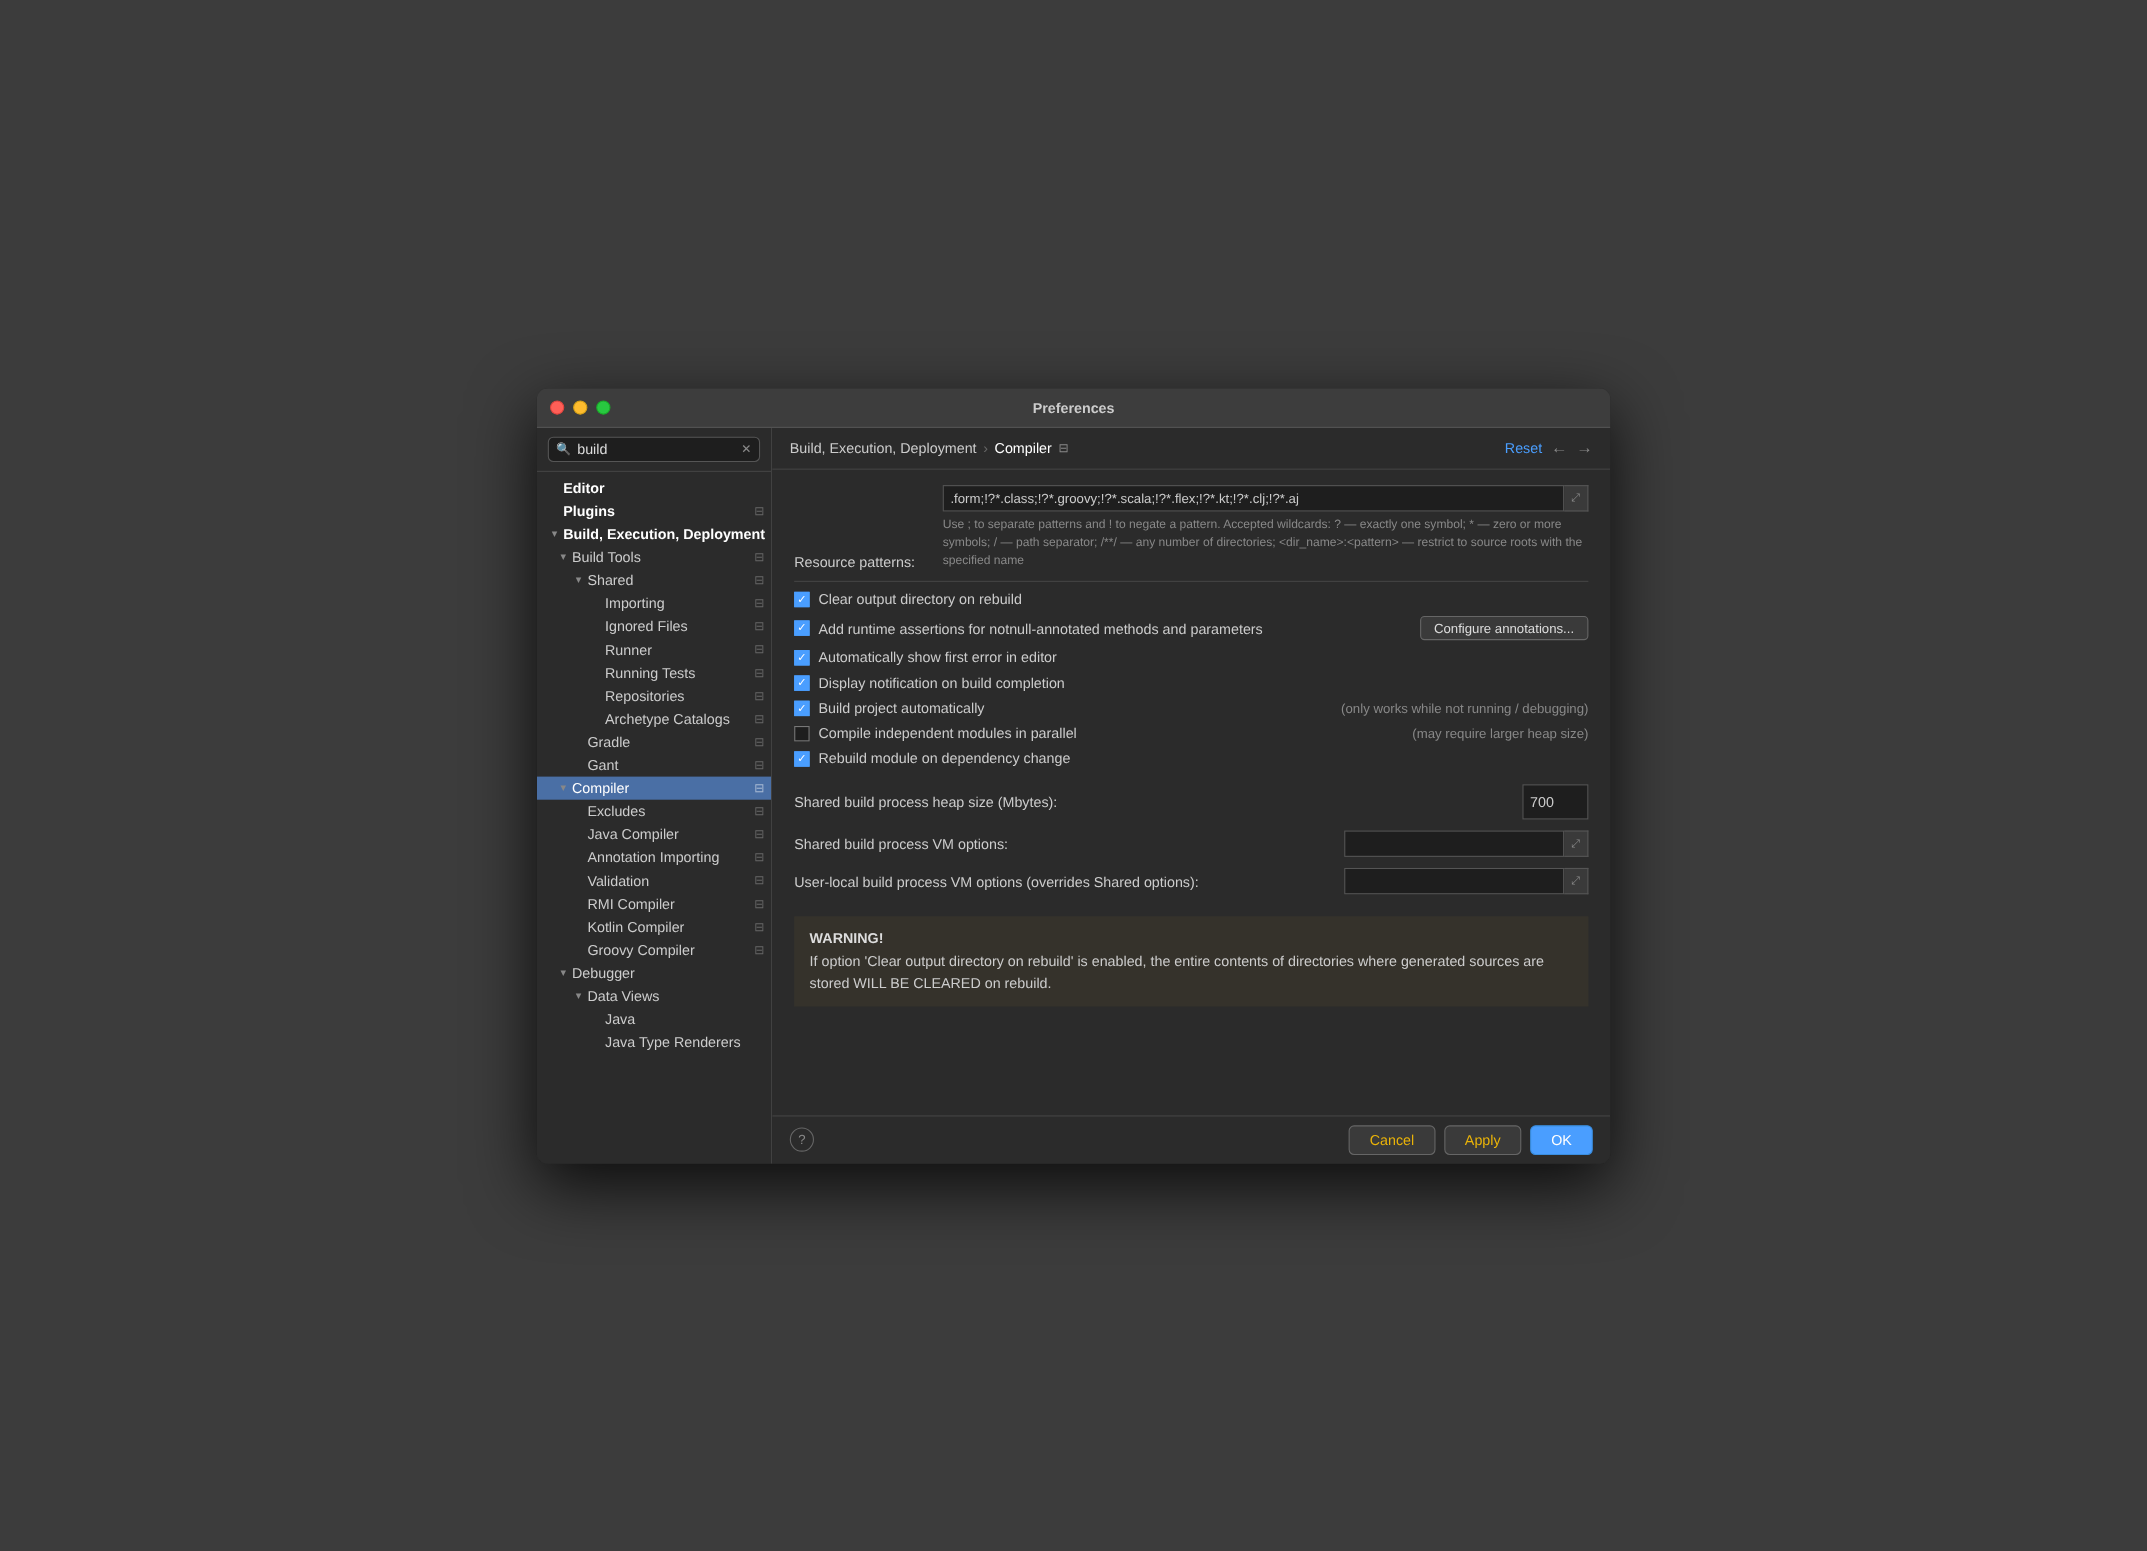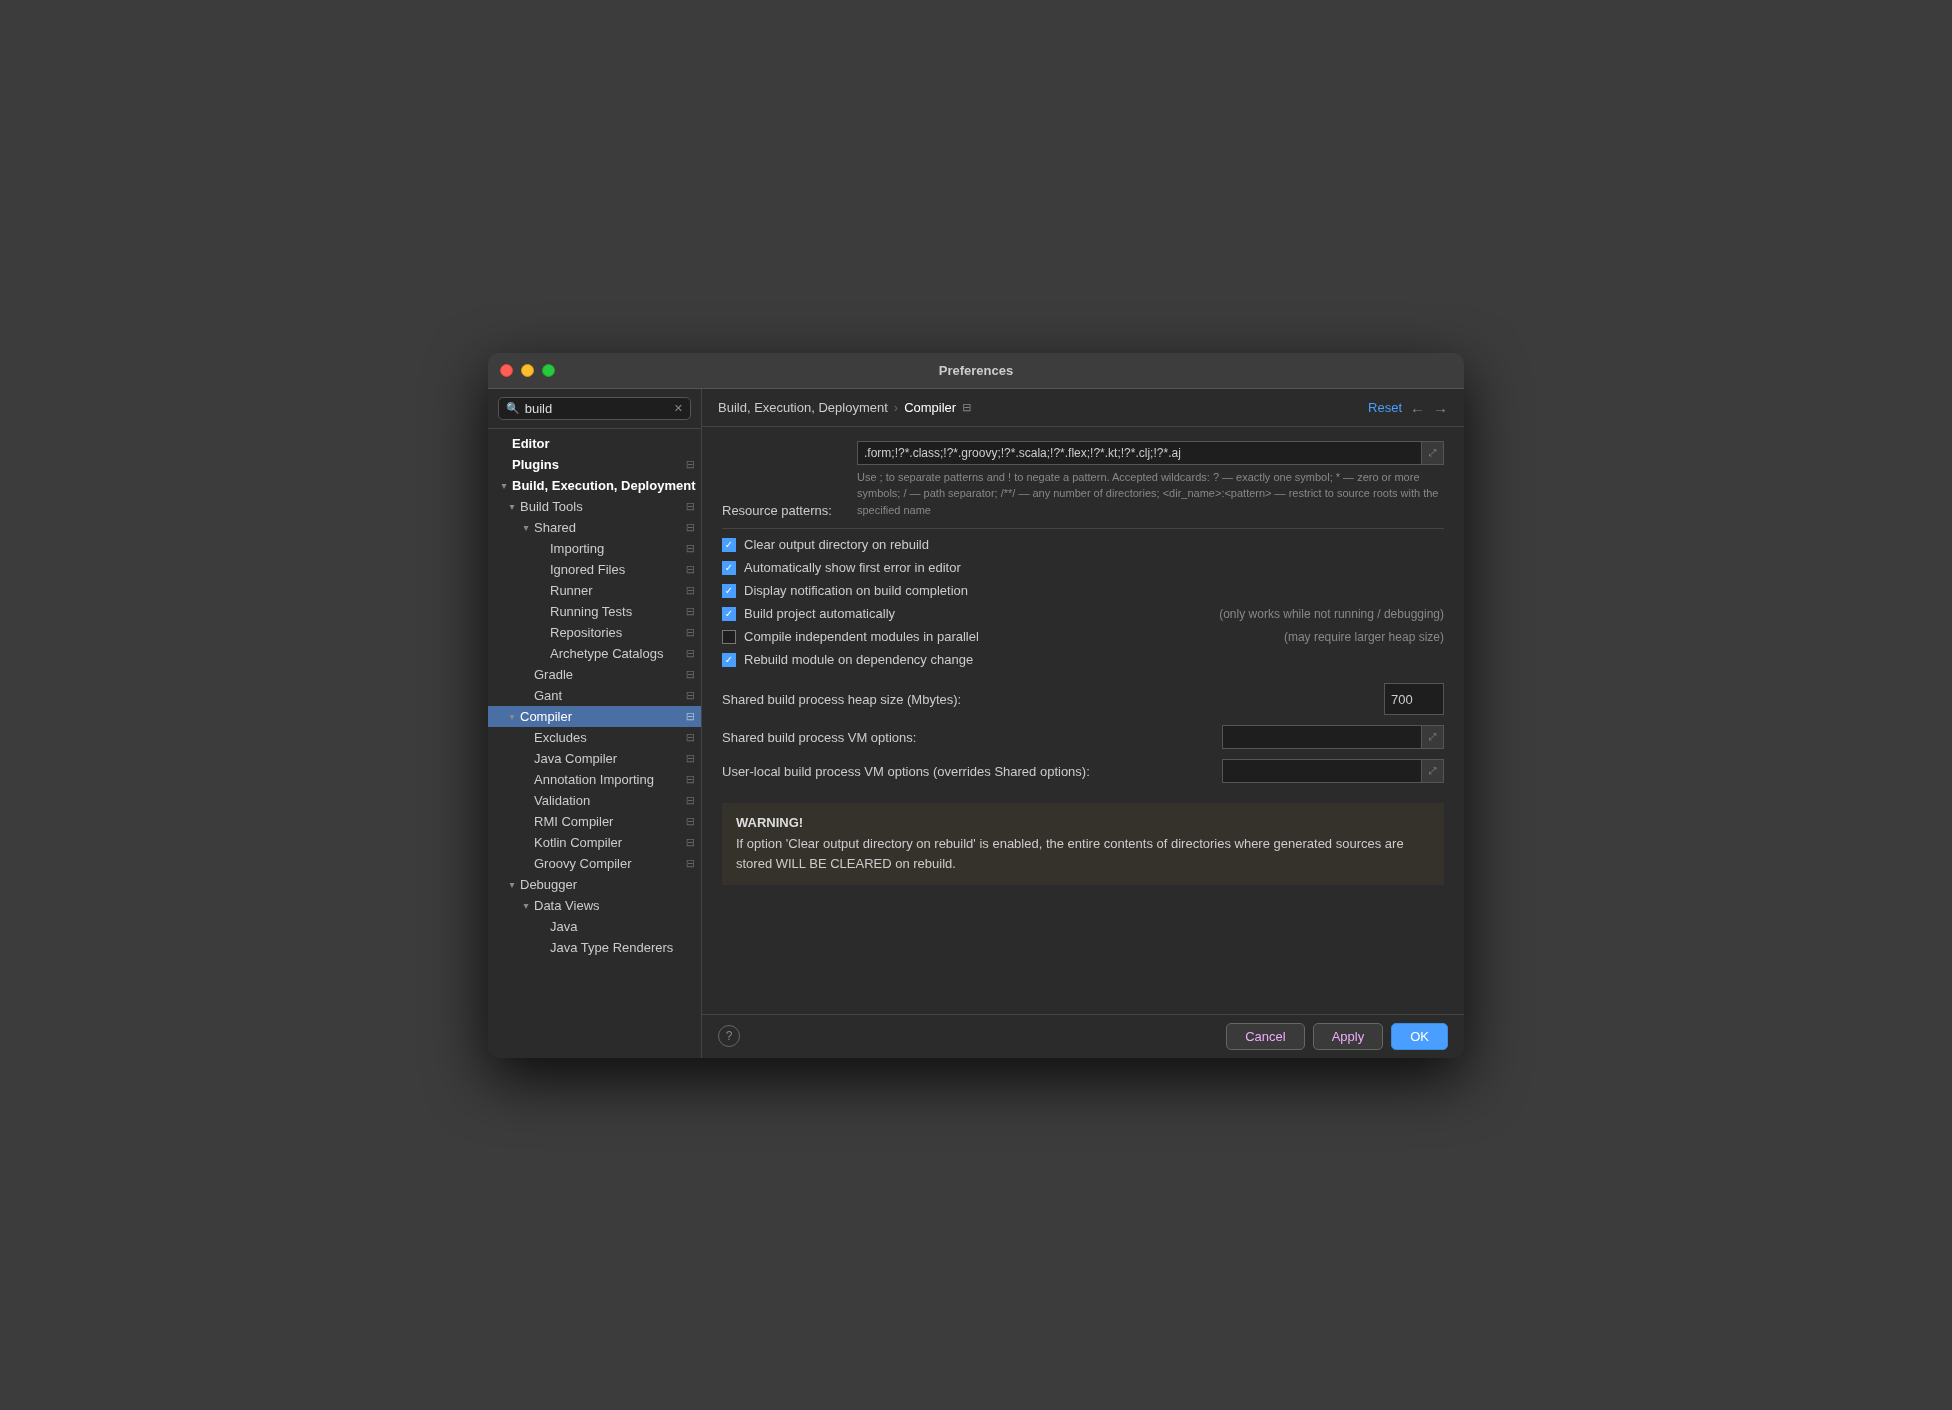--- a/index.html
+++ b/index.html
@@ -374,21 +374,21 @@
       align-items: center;
       justify-content: center;
     }
     .action-btn {
       padding: 5px 18px;
       border-radius: 5px;
       font-size: 13px;
       cursor: pointer;
       border: 1px solid #666;
       background: #3a3a3a;
-      color: #f0abfc;
+      color: #eab308;
     }
     .action-btn.primary {
       background: #4a9eff;
       border-color: #3a8ee0;
       color: #fff;
     }
     .configure-btn {
       padding: 3px 12px;
       border-radius: 4px;
       font-size: 12px;
@@ -606,20 +606,27 @@
           </div>
         </div>
 
         <div class="divider-line"></div>
 
         <div class="checkbox-row">
           <div class="cb checked"></div>
           <span class="cb-label">Clear output directory on rebuild</span>
         </div>
 
+        <div class="checkbox-row" style="justify-content:space-between;">
+          <div style="display:flex;align-items:center;gap:8px;">
+            <div class="cb checked"></div>
+            <span class="cb-label">Add runtime assertions for notnull-annotated methods and parameters</span>
+          </div>
+          <button class="configure-btn">Configure annotations...</button>
+        </div>
 
         <div class="checkbox-row">
           <div class="cb checked"></div>
           <span class="cb-label">Automatically show first error in editor</span>
         </div>
 
         <div class="checkbox-row">
           <div class="cb checked"></div>
           <span class="cb-label">Display notification on build completion</span>
         </div>

